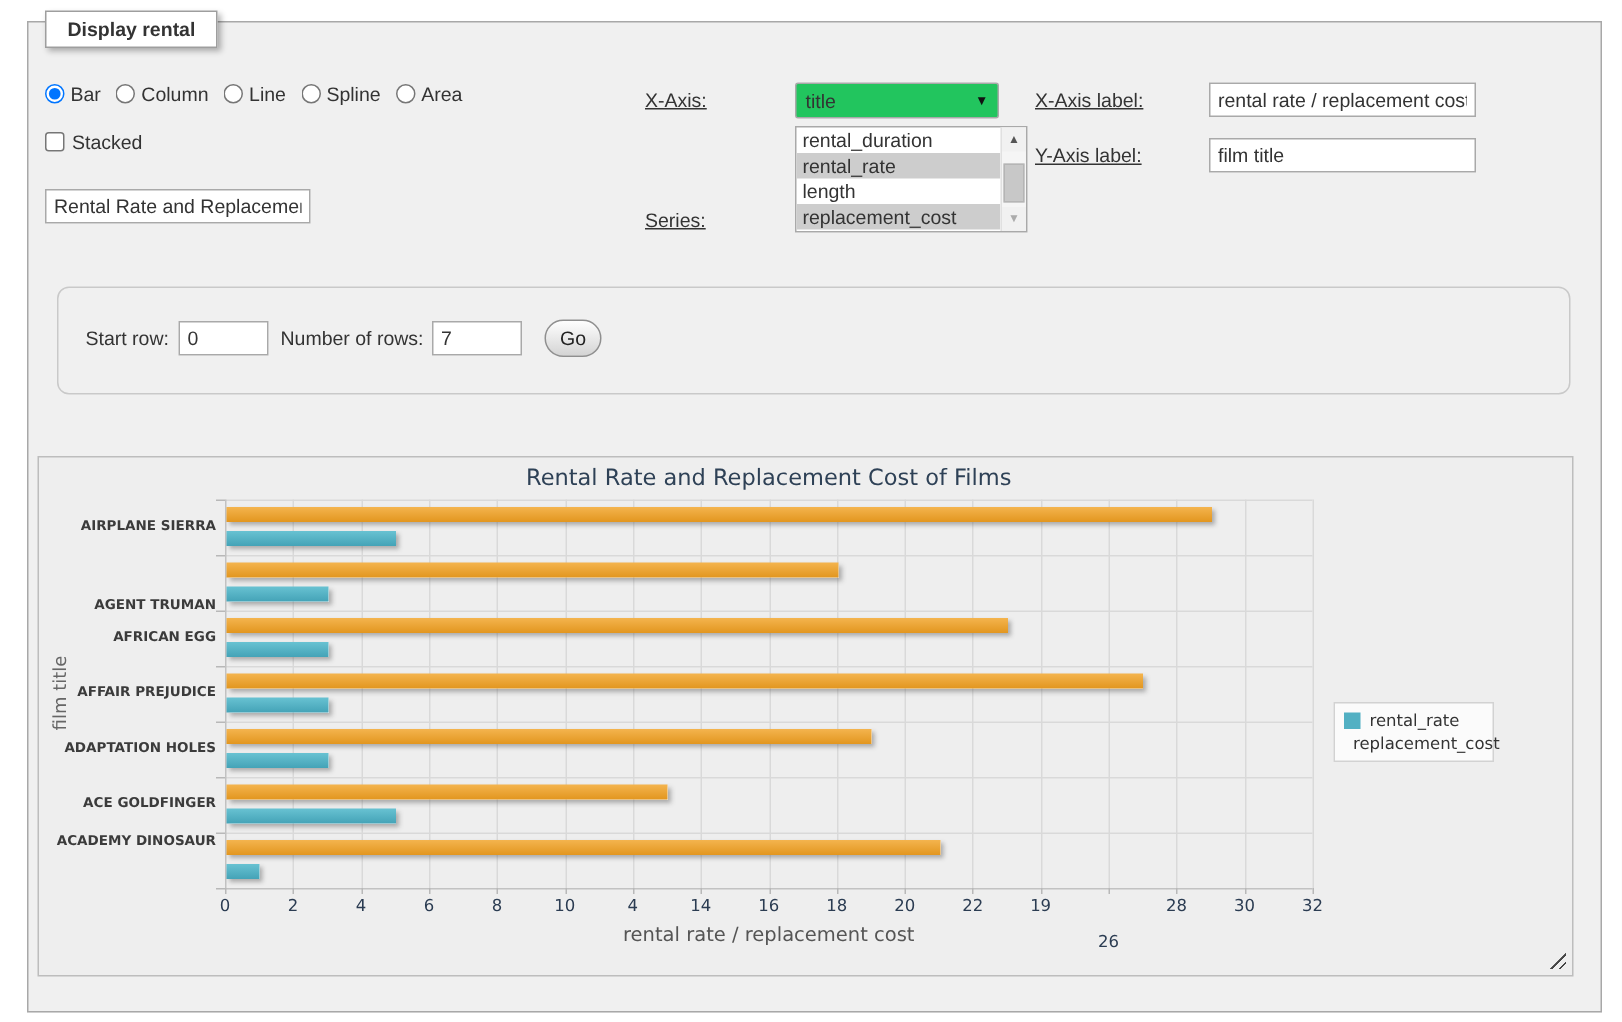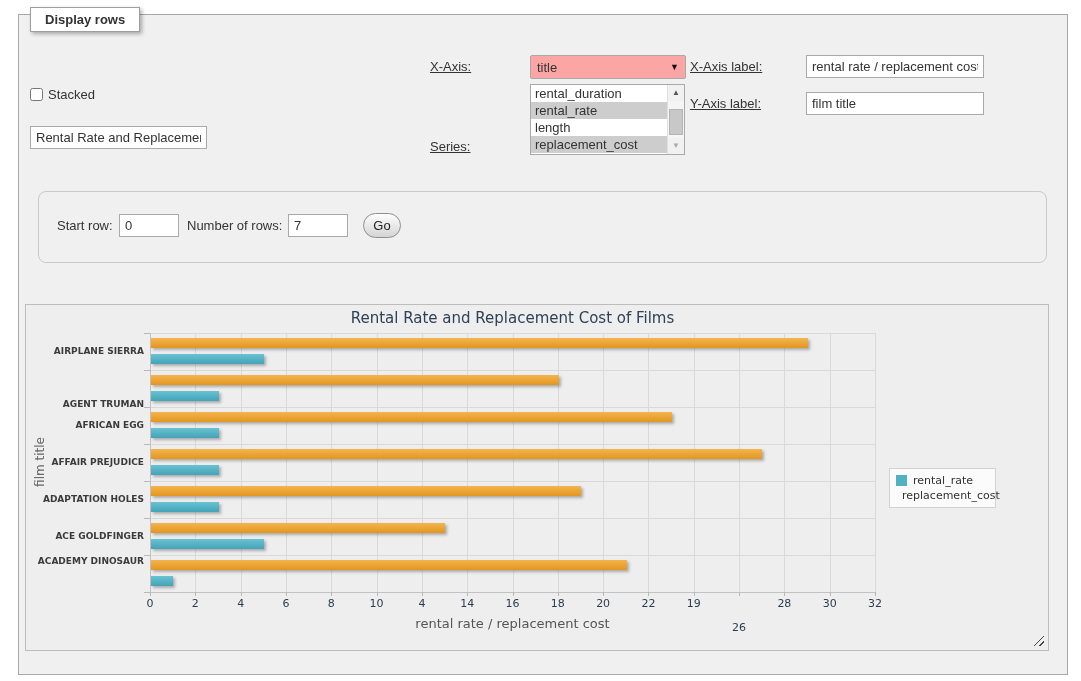--- a/index.html
+++ b/index.html
@@ -29,22 +29,22 @@
   input[type=text] {
     position:absolute; border:1px solid #a9a9a9; background:#fff; color:#333;
     font-family:"Liberation Sans", sans-serif; font-size:13px; padding:2px 5px; height:23px;
   }
   .title-input { left:30px; top:126px; width:177px; }
   .xaxis-label-input { left:806px; top:55px; width:178px; }
   .yaxis-label-input { left:806px; top:92px; width:178px; }
 
   
   .select {
-    position:absolute; left:530px; top:55px; width:156px; height:24px;
-    background:#fca5a5; border:1px solid #a9a9a9; border-radius:2px;
+    position:absolute; left:530px; top:55px; width:136px; height:24px;
+    background:#22c55e; border:1px solid #a9a9a9; border-radius:2px;
     display:flex; align-items:center; padding:0 6px;
   }
   .select .arrow { margin-left:auto; font-size:9px; color:#111; }
 
   
   .listbox {
     position:absolute; left:530px; top:84px; width:155px; height:71px;
     background:#fff; border:1px solid #a9a9a9; display:flex;
   }
   .list-rows { flex:1; overflow:hidden; }
@@ -114,24 +114,46 @@
     position:absolute; right:4px; bottom:4px; width:11px; height:11px;
     background:repeating-linear-gradient(135deg,#444 0 1px,transparent 1px 4px);
     clip-path:polygon(100% 0, 100% 100%, 0 100%);
   }
 </style>
 </head>
 <body>
 
 <div class="page">
   <div class="legend-box">
-    <span>Display rows</span>
+    <span>Display rental</span>
   </div>
   <div class="fieldset"></div>
 
+  <div class="radio-row" id="chart-type-group">
+      <label>
+        <input type="radio" name="ctype" checked="" style="">
+        <span>Bar</span>
+      </label>
+      <label>
+        <input type="radio" name="ctype" style="">
+        <span>Column</span>
+      </label>
+      <label>
+        <input type="radio" name="ctype" style="">
+        <span>Line</span>
+      </label>
+      <label>
+        <input type="radio" name="ctype" style="">
+        <span>Spline</span>
+      </label>
+      <label>
+        <input type="radio" name="ctype" style="">
+        <span>Area</span>
+      </label>
+    </div>
 
   <div class="check-row">
     <input type="checkbox" id="stacked-cb" style="">
     <span>Stacked</span>
   </div>
 
   <input type="text" class="title-input" value="Rental Rate and Replacement Cost of Films" style="">
 
   <div class="lbl r-align" style="left:430px; top:59px; width:95px;">X-Axis:</div>
   <div class="select">

